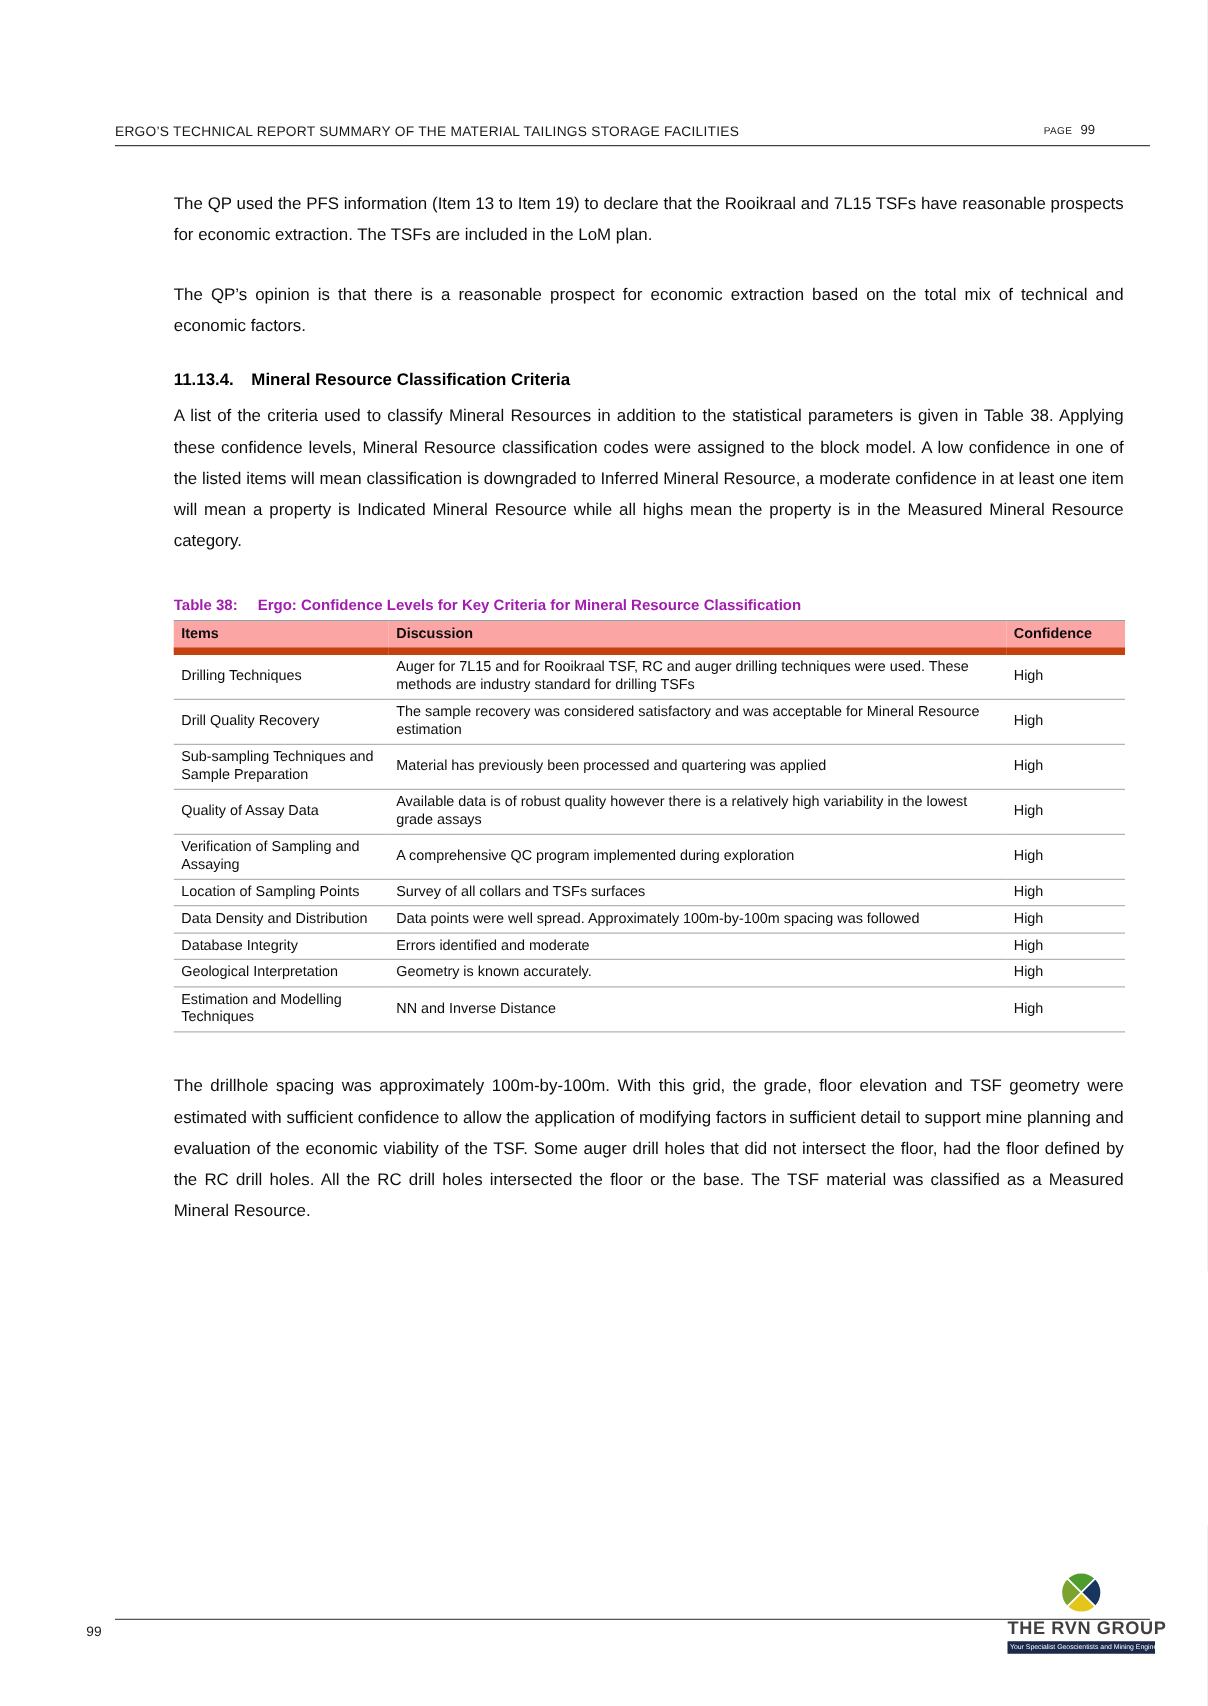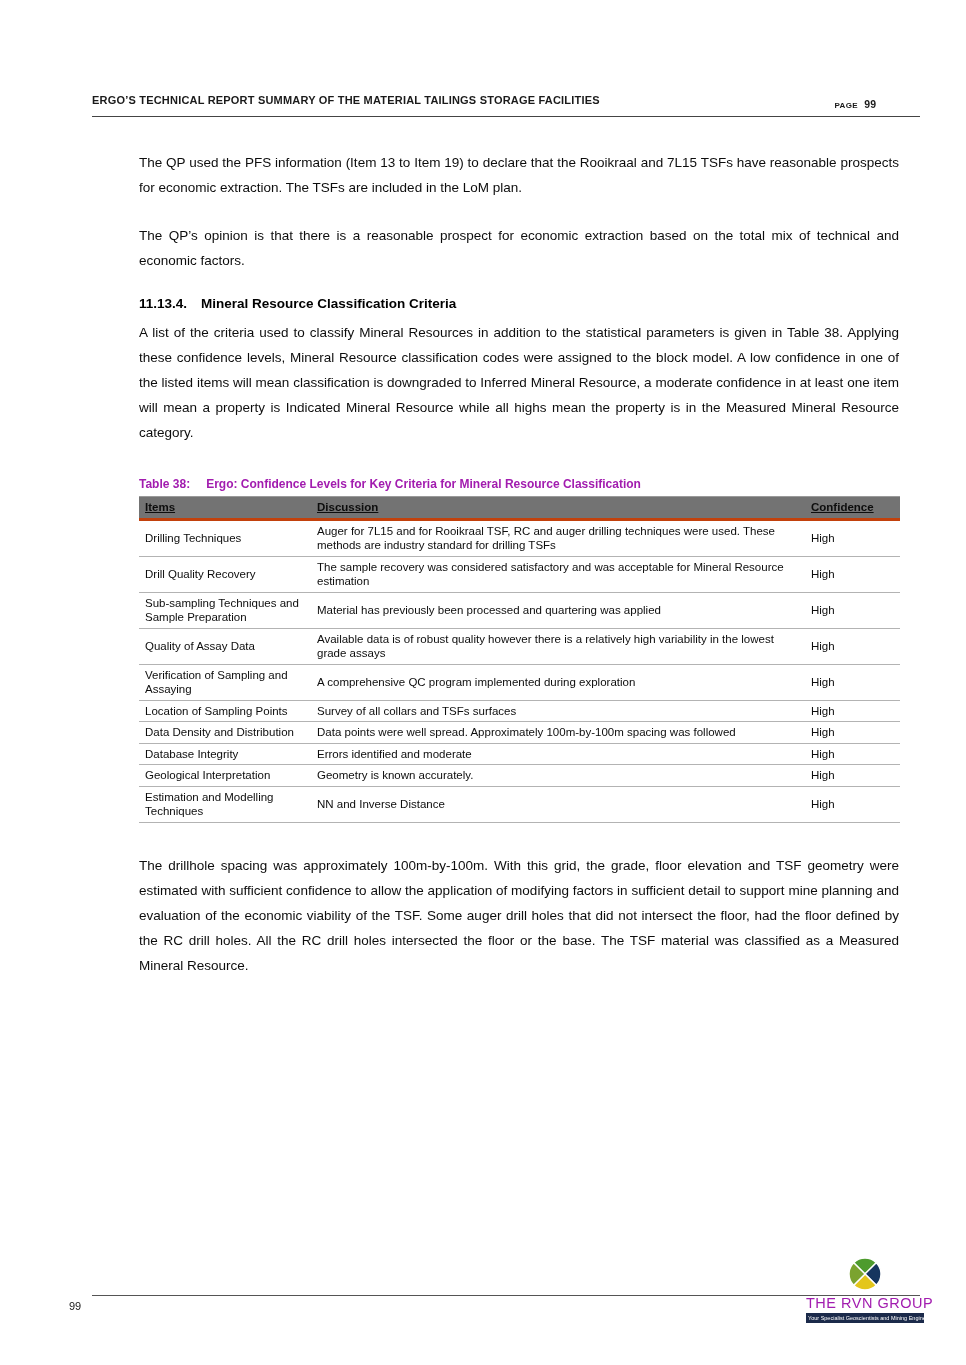--- a/index.html
+++ b/index.html
@@ -11,21 +11,21 @@
     height: 1365px;
     background: #ffffff;
     margin: 0 auto;
     overflow: hidden;
   }
 
   
   .page-header {
     position: absolute;
     top: 94px; left: 92px; width: 784px;
-    display: flex; justify-content: space-between; align-items: flex-start; font-weight: bold;
+    display: flex; justify-content: space-between; align-items: flex-end;
   }
   .header-title { font-size: 11px; letter-spacing: 0.2px; color: #1a1a1a; }
   .header-page { white-space: nowrap; }
   .header-page .pg-word { font-size: 8px; color: #1a1a1a; letter-spacing: 0.3px; }
   .header-page .pg-num  { font-size: 10.5px; color: #1a1a1a; margin-left: 2px; }
   .header-rule {
     position: absolute;
     top: 116px; left: 92px; width: 828px;
     border-top: 1px solid #444;
   }
@@ -71,24 +71,23 @@
   table.criteria th, table.criteria td {
     font-size: 11.5px;
     line-height: 14.5px;
     text-align: left;
     vertical-align: middle;
     padding: 3px 7px 3px 6px;
     border-bottom: 1px solid #b3b3b3;
     color: #0d0d0d;
   }
   table.criteria th {
-    background: #737373;
-    font-weight: bold;
-    border-bottom: 3px solid #c2410c;
-    text-decoration: underline;
+    background: #fca5a5;
+    font-weight: bold;
+    border-bottom: 6px solid #c2410c;
   }
 
   
   .footer-rule {
     position: absolute;
     top: 1295px; left: 92px; width: 828px;
     border-top: 1px solid #555;
   }
   .footer-pagenum {
     position: absolute;
@@ -98,23 +97,23 @@
   .footer-logo {
     position: absolute;
     top: 1256px; right: 42px;
     width: 118px;
     text-align: center;
   }
   .logo-icon { display: block; margin: 0 auto 3px auto; width: 36px; height: 36px; }
   .logo-name {
     display: block;
     font-size: 14.5px;
-    font-weight: normal;
+    font-weight: bold;
     letter-spacing: 0.5px;
-    color: #a21caf;
+    color: #404040;
     white-space: nowrap;
     margin-top: 2px;
   }
   .logo-tagline {
     display: block;
     margin-top: 2px;
     background: #1b2a4a;
     color: #ffffff;
     font-size: 5.5px;
     line-height: 8px;

